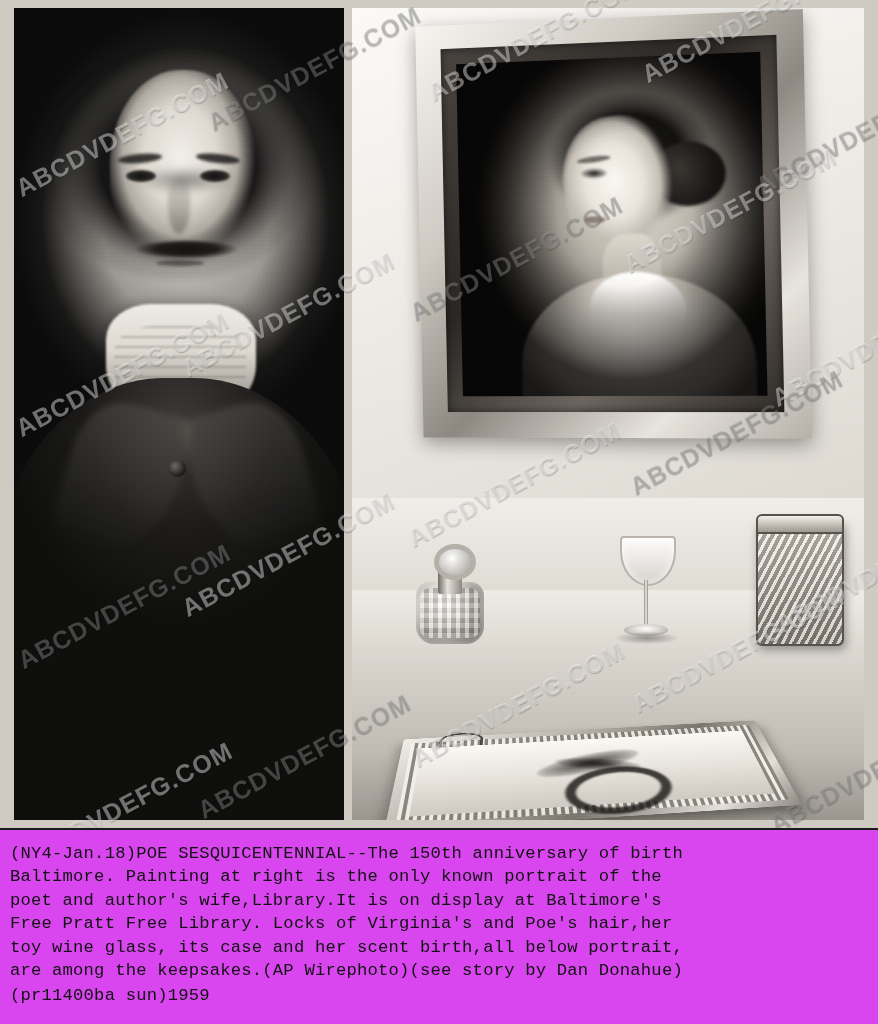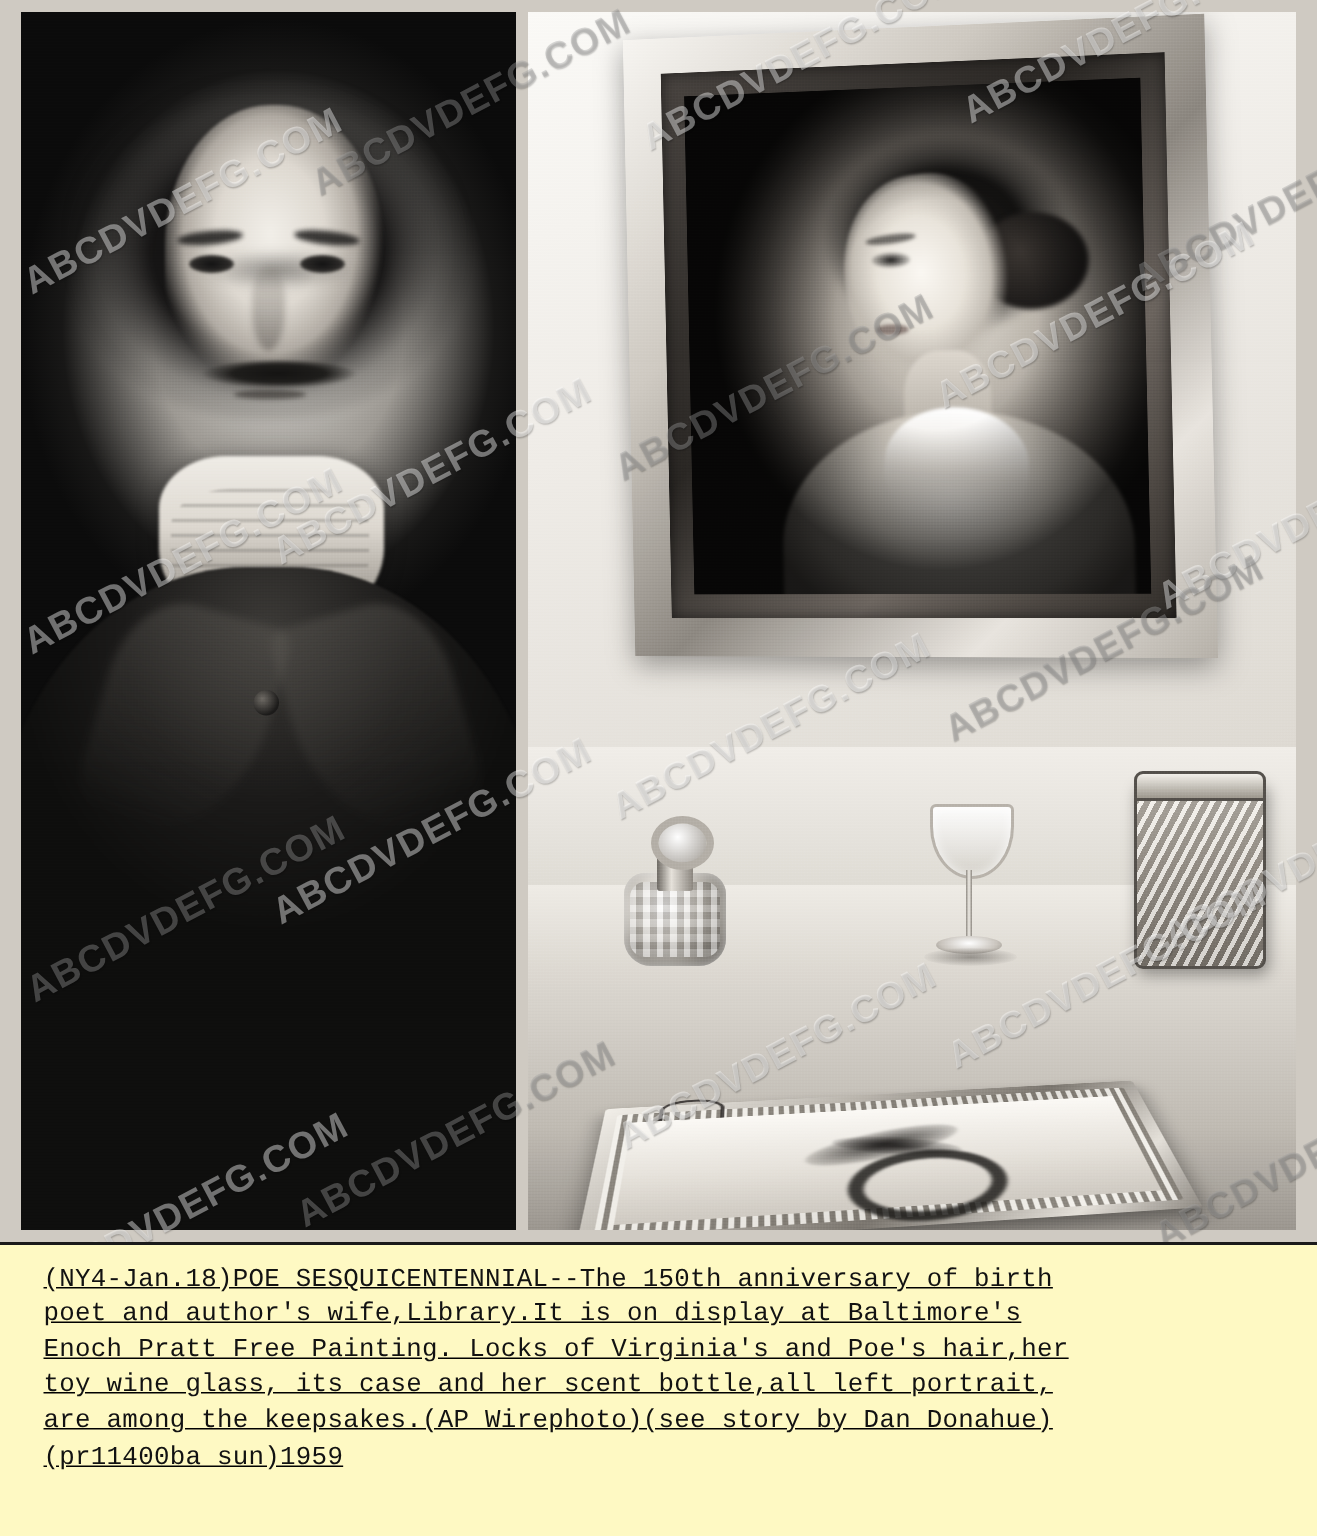--- a/index.html
+++ b/index.html
@@ -416,25 +416,24 @@
     mix-blend-mode: overlay;
   }
 
   
   .caption {
     position: absolute;
     left: 0;
     top: 828px;
     width: 878px;
     height: 196px;
-    background: #fef9c3;
+    background: #d946ef;
     border-top: 2px solid #1a1a1a;
     box-sizing: border-box;
-    padding: 12px 18px 0 29px;
-    text-decoration: underline;
+    padding: 12px 18px 0 10px;
   }
   .caption-line {
     font-family: "Liberation Mono", "DejaVu Sans Mono", monospace;
     font-size: 17.2px;
     line-height: 23.4px;
     letter-spacing: 0.2px;
     color: #121212;
     white-space: pre;
   }
   .caption-line.last {
@@ -567,20 +566,21 @@
         <div class="wm" style="left: 8px; top: 790px;">ABCDVDEFG.COM</div>
         <div class="wm dark" style="left: 186px; top: 742px;">ABCDVDEFG.COM</div>
         <div class="wm" style="left: 400px; top: 690px;">ABCDVDEFG.COM</div>
         <div class="wm" style="left: 620px; top: 636px;">ABCDVDEFG.COM</div>
         <div class="wm dark" style="left: 758px; top: 756px;">ABCDVDEFG.COM</div>
       </div>
   </div>
 
   <div class="caption">
     <div class="caption-line">(NY4-Jan.18)POE SESQUICENTENNIAL--The 150th anniversary of birth</div>
+    <div class="caption-line">Baltimore. Painting at right is the only known portrait of the</div>
     <div class="caption-line">poet and author's wife,Library.It is on display at Baltimore's</div>
-    <div class="caption-line">Enoch Pratt Free Painting. Locks of Virginia's and Poe's hair,her</div>
-    <div class="caption-line">toy wine glass, its case and her scent bottle,all left portrait,</div>
+    <div class="caption-line">Free Pratt Free Library. Locks of Virginia's and Poe's hair,her</div>
+    <div class="caption-line">toy wine glass, its case and her scent birth,all below portrait,</div>
     <div class="caption-line">are among the keepsakes.(AP Wirephoto)(see story by Dan Donahue)</div>
     <div class="caption-line last">(pr11400ba sun)1959</div>
   </div>
 
 </div>
 
 </body></html>

